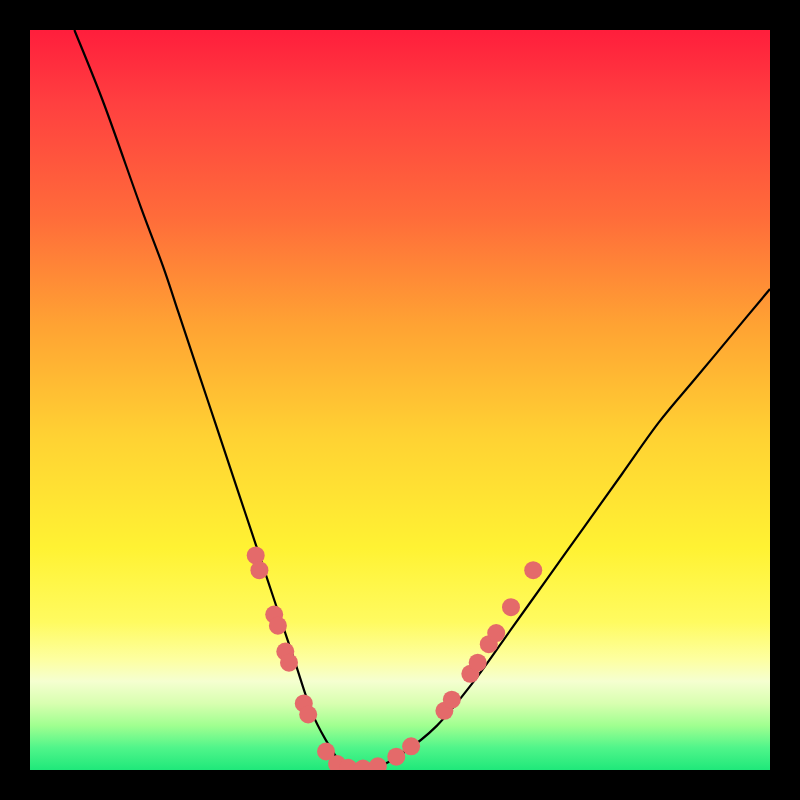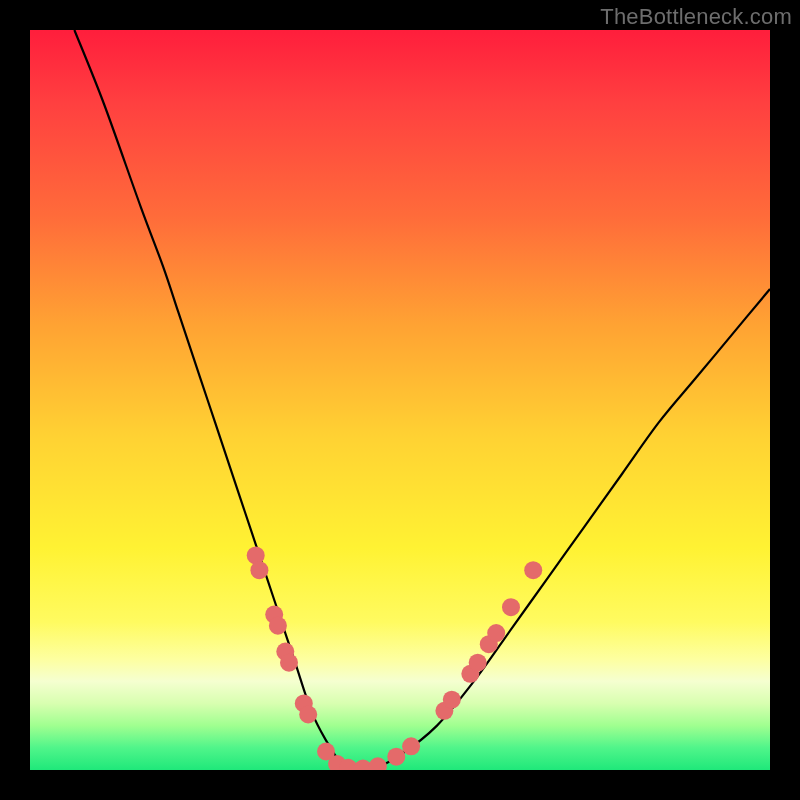--- a/index.html
+++ b/index.html
@@ -87,14 +87,13 @@
         <circle cx="421.8" cy="669.7" r="9" fill="#e46a6a" stroke="#d35555" stroke-width="0"></circle>
         <circle cx="440.3" cy="643.8" r="9" fill="#e46a6a" stroke="#d35555" stroke-width="0"></circle>
         <circle cx="447.7" cy="632.7" r="9" fill="#e46a6a" stroke="#d35555" stroke-width="0"></circle>
         <circle cx="458.8" cy="614.2" r="9" fill="#e46a6a" stroke="#d35555" stroke-width="0"></circle>
         <circle cx="466.2" cy="603.1" r="9" fill="#e46a6a" stroke="#d35555" stroke-width="0"></circle>
         <circle cx="481.0" cy="577.2" r="9" fill="#e46a6a" stroke="#d35555" stroke-width="0"></circle>
         <circle cx="503.2" cy="540.2" r="9" fill="#e46a6a" stroke="#d35555" stroke-width="0"></circle>
       </g>
   </svg>
 
-  <div class="watermark">TheBottleneck.com</div>
 </div>
 
 </body></html>

